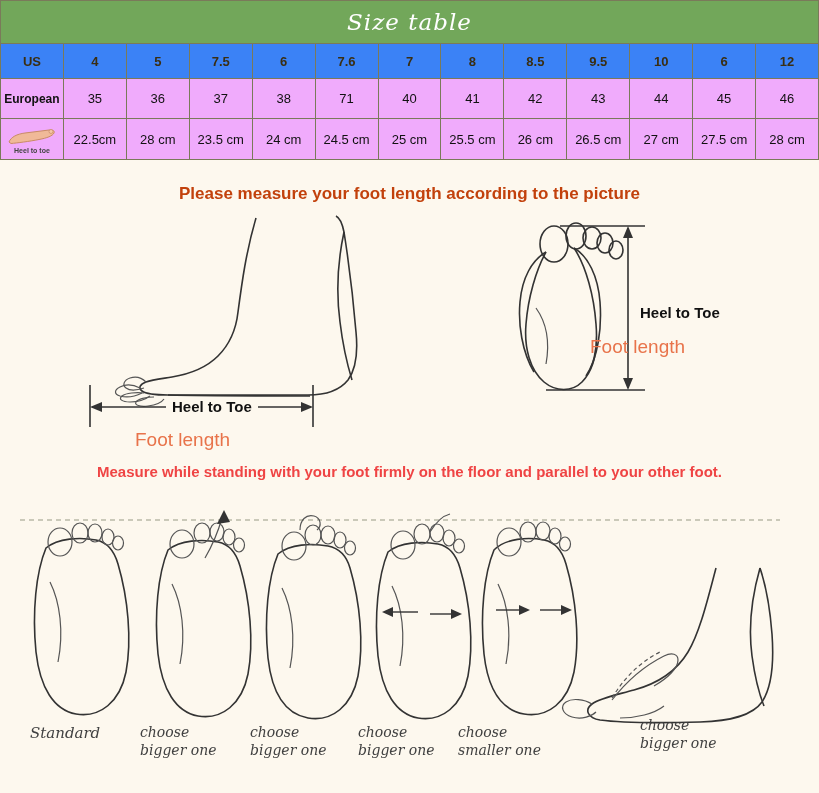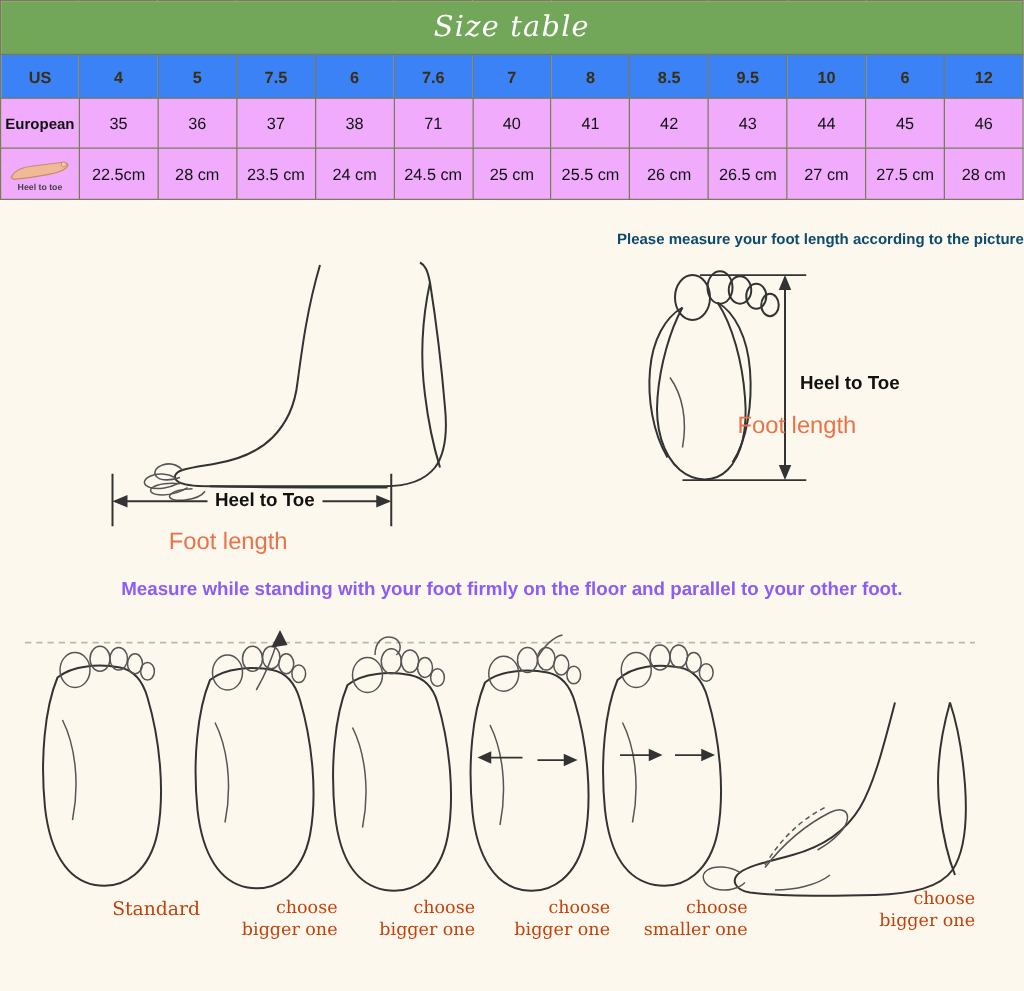--- a/index.html
+++ b/index.html
@@ -72,31 +72,31 @@
   .foot-mini-label {
     font-size: 7px;
     color: #444;
     display: block;
     margin-top: 1px;
   }
   .foot-mini-svg { display: block; margin: 0 auto; }
 
   
   .heading-1 {
-    text-align: right;
-    font-size: 12px;
-    font-weight: bold;
-    color: #0c4a6e;
+    text-align: center;
+    font-size: 17px;
+    font-weight: bold;
+    color: #c2410c;
     margin-top: 24px;
   }
   .heading-2 {
     text-align: center;
     font-size: 15px;
     font-weight: bold;
-    color: #8b5cf6;
+    color: #ef4444;
     position: absolute;
     left: 0;
     right: 0;
     top: 463px;
   }
 
   
   .diagram-wrap {
     position: relative;
     width: 819px;
@@ -119,25 +119,26 @@
 
   
   .bottom-wrap {
     position: relative;
     width: 819px;
     height: 300px;
     margin-top: 2px;
   }
   .caption {
     position: absolute;
-    text-align: right;
+    text-align: left;
     font-family: "DejaVu Serif", serif;
     font-size: 14px;
-    color: #c2410c;
+    color: #404040;
     line-height: 1.25;
+    font-style: italic;
   }
   .caption.bold-std {
     font-size: 15px;
   }
   svg { display: block; }
   .stroke { fill: none; stroke: #333; stroke-width: 1.6; }
   .stroke-thin { fill: none; stroke: #555; stroke-width: 1.2; }
   .dash-line { stroke: #b9b9a8; stroke-width: 1.4; stroke-dasharray: 5 4; }
 </style>
 </head>

